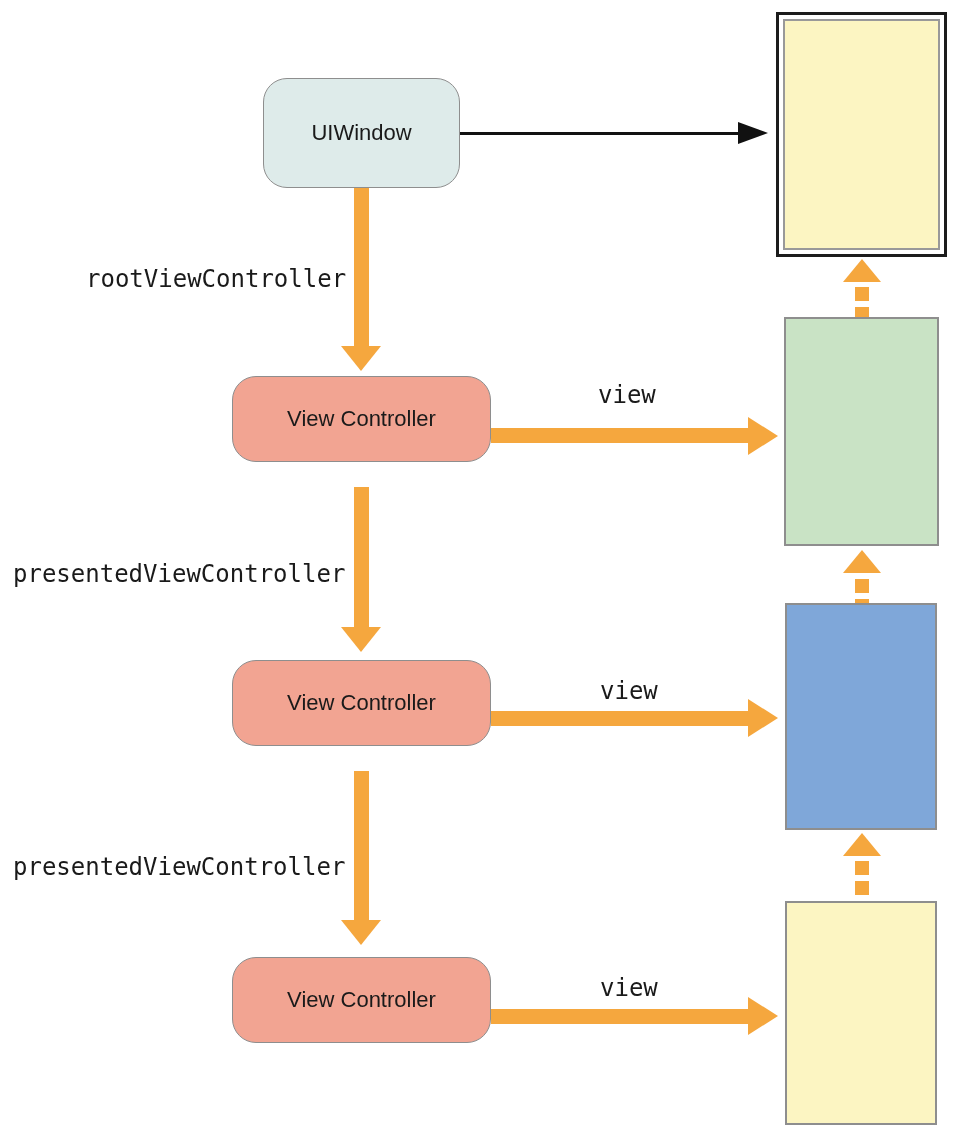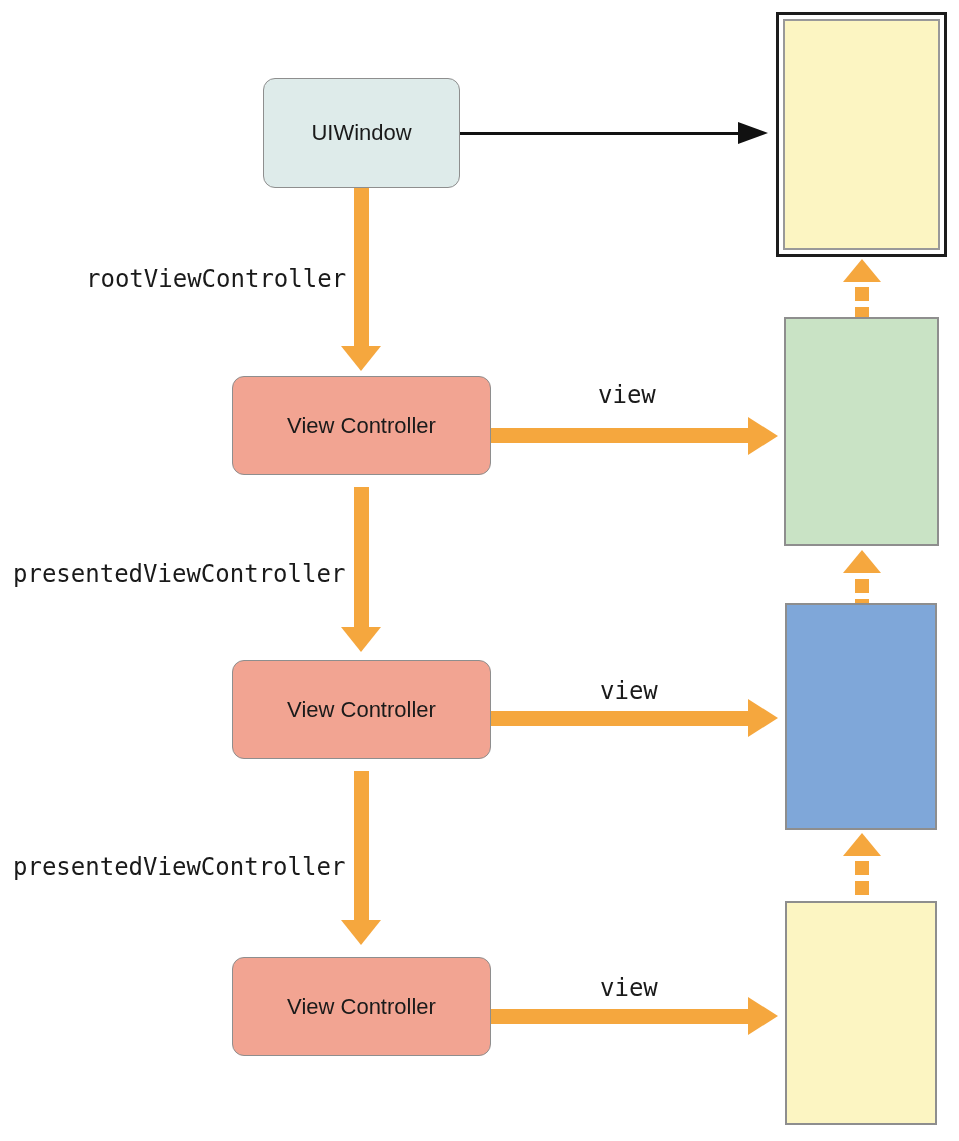--- a/index.html
+++ b/index.html
@@ -24,23 +24,23 @@
     font-family:"Liberation Sans", sans-serif;
   }
   .node{
     position:absolute;
     box-sizing:border-box;
     display:flex;align-items:center;justify-content:center;
     border:1.5px solid var(--box-border);
     color:var(--label-color);
     font-size:22px;
   }
-  .rounded{border-radius:12px;}
+  .rounded{border-radius:24px;}
   .uiwindow{left:263px;top:78px;width:197px;height:110px;background:var(--uiwindow-fill);}
-  .vc{width:259px;height:99px;left:232px;background:var(--controller-fill);}
+  .vc{width:259px;height:86px;left:232px;background:var(--controller-fill);}
   .vc1{top:376px;}
   .vc2{top:660px;}
   .vc3{top:957px;}
   .plainview{border-width:2px;}
   .greenview{left:784px;top:317px;width:155px;height:229px;background:var(--root-view-fill);}
   .blueview{left:785px;top:603px;width:152px;height:227px;background:var(--presented-view-1-fill);}
   .yellowview{left:785px;top:901px;width:152px;height:224px;background:var(--presented-view-2-fill);}
   .window-frame{
     position:absolute;left:776px;top:12px;width:171px;height:245px;
     box-sizing:border-box;border:3px solid var(--window-frame-border);

